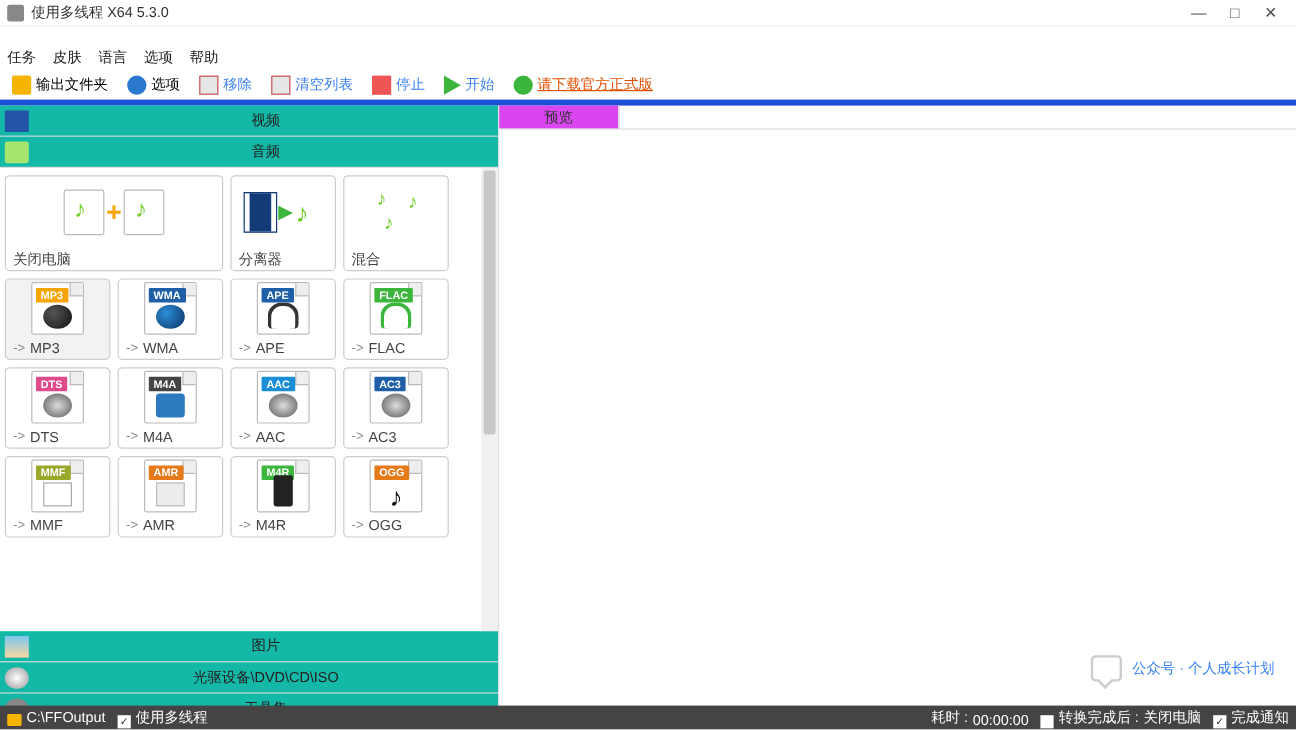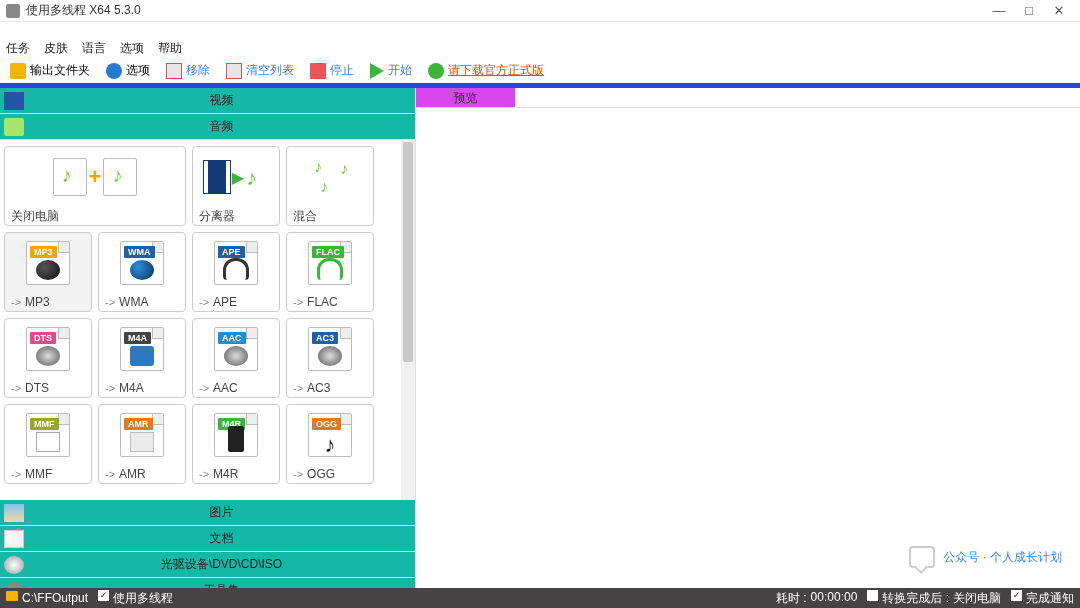--- a/index.html
+++ b/index.html
@@ -39,21 +39,21 @@
 .cicon.tool { background: #888; border-radius: 50%; }
 .cat .clabel { flex: 1; text-align: center; color: #222; }
 
 .grid-wrap { flex: 1; overflow-y: auto; padding: 6px 4px; }
 .grow { display: flex; gap: 6px; margin-bottom: 6px; }
 
 .tile { border: 1px solid #ccc; border-radius: 4px; background: #fff; overflow: hidden; cursor: pointer; display: flex; flex-direction: column; }
 .tile.sel { background: #f2f2f2; }
 .tile.top { width: 182px; height: 80px; }
 .tile.top2 { width: 88px; height: 80px; }
-.tile.fmt { width: 88px; height: 80px; }
+.tile.fmt { width: 88px; height: 68px; }
 .tile .ibox { flex: 1; display: flex; align-items: center; justify-content: center; position: relative; }
 .tile .lbox { height: 18px; display: flex; align-items: center; padding: 0 6px; color: #444; gap: 4px; }
 .arrow { color: #888; font-size: 11px; }
 
 .fcard { width: 44px; height: 44px; background: #fff; border: 1px solid #bbb; border-radius: 2px; position: relative; }
 .fcard::before { content: ""; position: absolute; top: 0; right: 0; width: 10px; height: 10px; background: #eee; border-left: 1px solid #bbb; border-bottom: 1px solid #bbb; }
 .tag { position: absolute; top: 4px; left: 3px; padding: 1px 4px; font-size: 9px; color: #fff; font-weight: bold; border-radius: 1px; }
 .fic { position: absolute; bottom: 4px; left: 50%; transform: translateX(-50%); width: 24px; height: 20px; }
 .fic.disc { border-radius: 50%; background: radial-gradient(circle at 35% 35%, #555, #111); }
 .fic.disc.blue { background: radial-gradient(circle at 35% 35%, #2d8fd8, #083060); }
@@ -81,21 +81,21 @@
 .cols { height: 20px; display: flex; border-bottom: 1px solid #ddd; }
 .cols div { border-right: 1px solid #ddd; text-align: center; padding: 2px 0; color: #333; background: #d946ef; }
 .cols div:nth-child(1) { width: 100px; }
 .cols div:nth-child(2) { flex: 1; }
 .cols div:nth-child(3) { width: 260px; border-right: none; }
 .watermark { position: absolute; right: 18px; bottom: 40px; color: #3b82f6; font-size: 22px; display: flex; align-items: center; gap: 8px; }
 .watermark .wm-ico { width: 26px; height: 22px; border: 2px solid #ccc; border-radius: 4px; position: relative; }
 .watermark .wm-ico::after { content: ""; position: absolute; bottom: -6px; left: 5px; width: 8px; height: 8px; border-right: 2px solid #ccc; border-bottom: 2px solid #ccc; transform: rotate(45deg); background: #fff; }
 
 .statusbar { position: absolute; bottom: 0; left: 0; right: 0; height: 20px; background: #454344; color: #fff; display: flex; align-items: center; padding: 0 6px; font-size: 11px; gap: 10px; }
-.statusbar .sl { display: flex; align-items: flex-start; gap: 4px; }
+.statusbar .sl { display: flex; align-items: flex-end; gap: 4px; }
 .statusbar .sp { flex: 1; }
 .sb-fold { width: 12px; height: 10px; background: #f4b400; border-radius: 1px; display: inline-block; }
 .cb { width: 11px; height: 11px; background: #fff; display: inline-block; text-align: center; line-height: 11px; color: #333; font-size: 9px; }
 
 .scrollbar { position: absolute; right: 0; top: 0; bottom: 0; width: 14px; background: #f0f0f0; }
 .scrollbar .thumb { position: absolute; left: 2px; right: 2px; top: 2px; height: 220px; background: #c8c8c8; border-radius: 2px; }
 </style>
 </head>
 <body>
 
@@ -351,24 +351,20 @@
       <div class="scrollbar">
           <div class="thumb"></div>
         </div>
     </div>
 
     <div class="cat">
         <span class="cicon image"></span>
         <span class="clabel">图片</span>
       </div>
     <div class="cat">
-        <span class="cicon doc"></span>
-        <span class="clabel">文档</span>
-      </div>
-    <div class="cat">
         <span class="cicon disc"></span>
         <span class="clabel">光驱设备\DVD\CD\ISO</span>
       </div>
     <div class="cat">
         <span class="cicon tool"></span>
         <span class="clabel">工具集</span>
       </div>
   </div>
 
   <div class="right">

